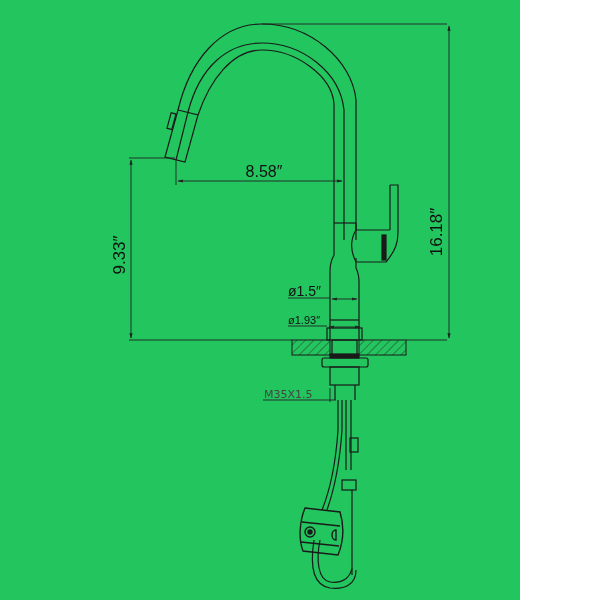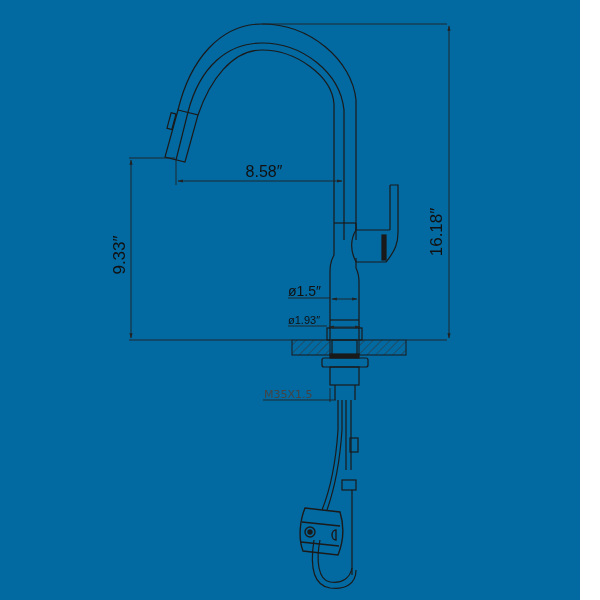--- a/index.html
+++ b/index.html
@@ -1,17 +1,17 @@
 <!DOCTYPE html>
 <html><head>
   <meta charset="utf-8">
   <style>
     html, body { margin: 0; padding: 0; background: #ffffff; }
     body { width: 600px; height: 600px; overflow: hidden; }
-    .canvas { position: relative; width: 580px; height: 600px; background: #0369a1; }
+    .canvas { position: relative; width: 520px; height: 600px; background: #22c55e; }
     svg { position: absolute; left: 0; top: 0; }
     .dim-text { font-family: "Liberation Sans", sans-serif; fill: #111; }
     .thread-text { font-family: "DejaVu Sans", sans-serif; fill: #444; }
   </style>
 </head>
 <body>
 
 <div class="canvas">
   <svg width="600" height="600" viewBox="0 0 600 600">
     <defs>

